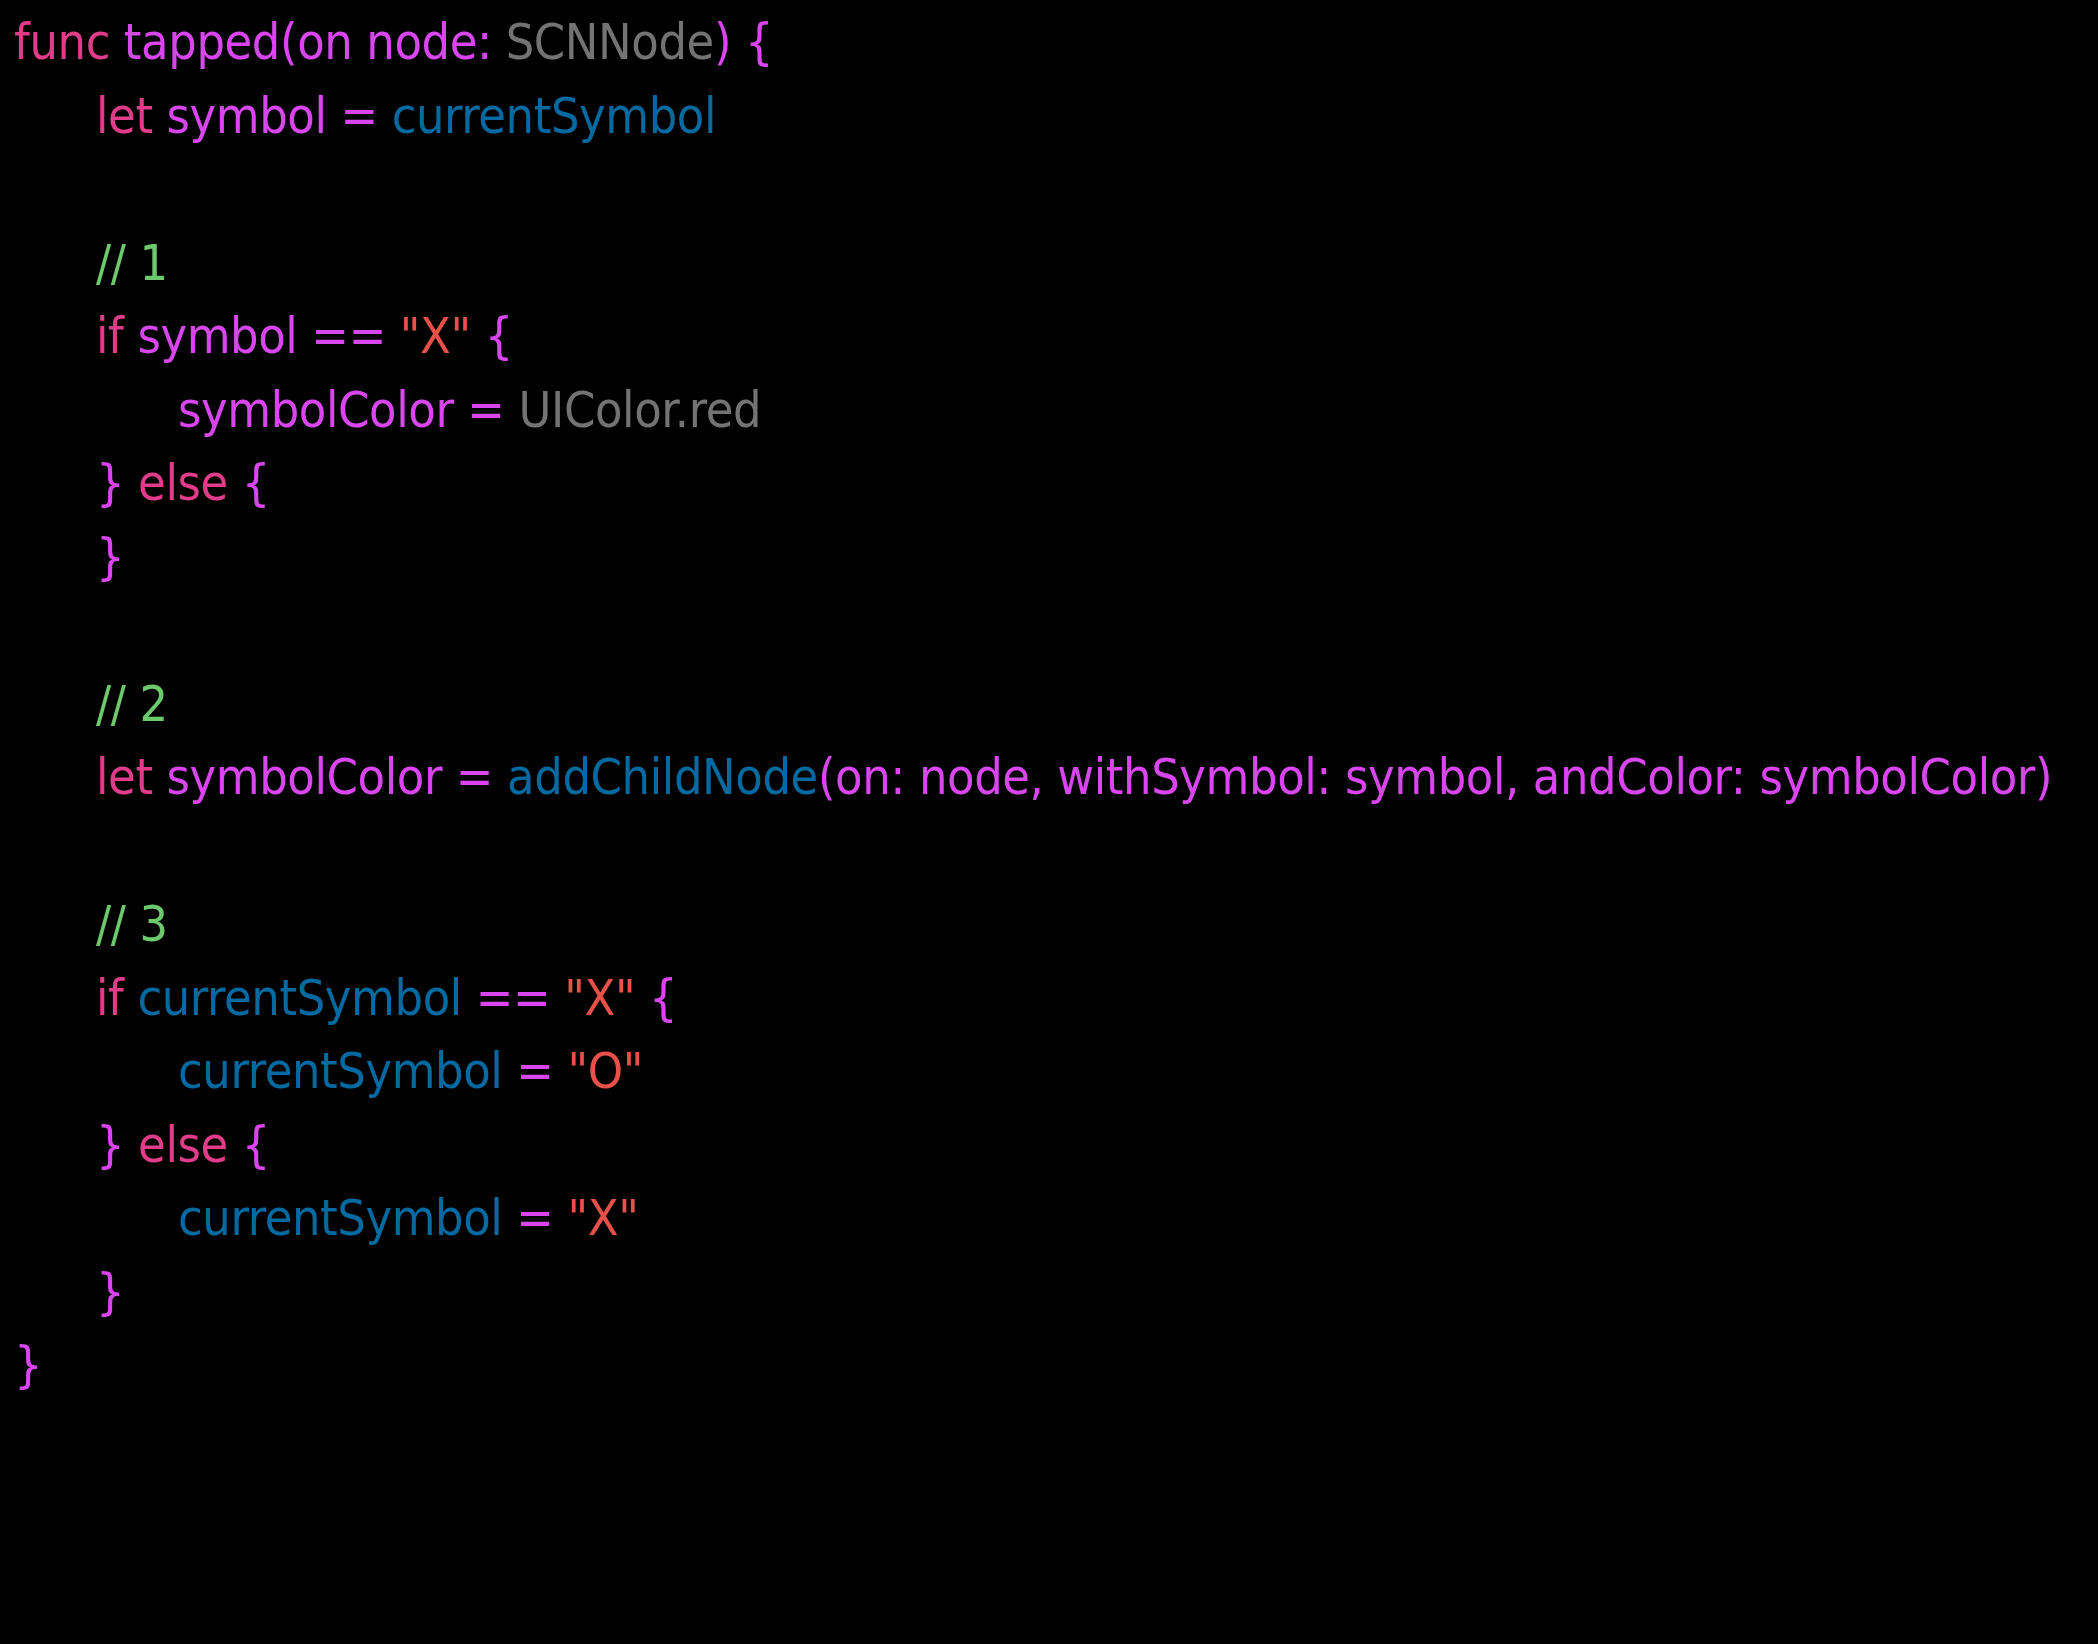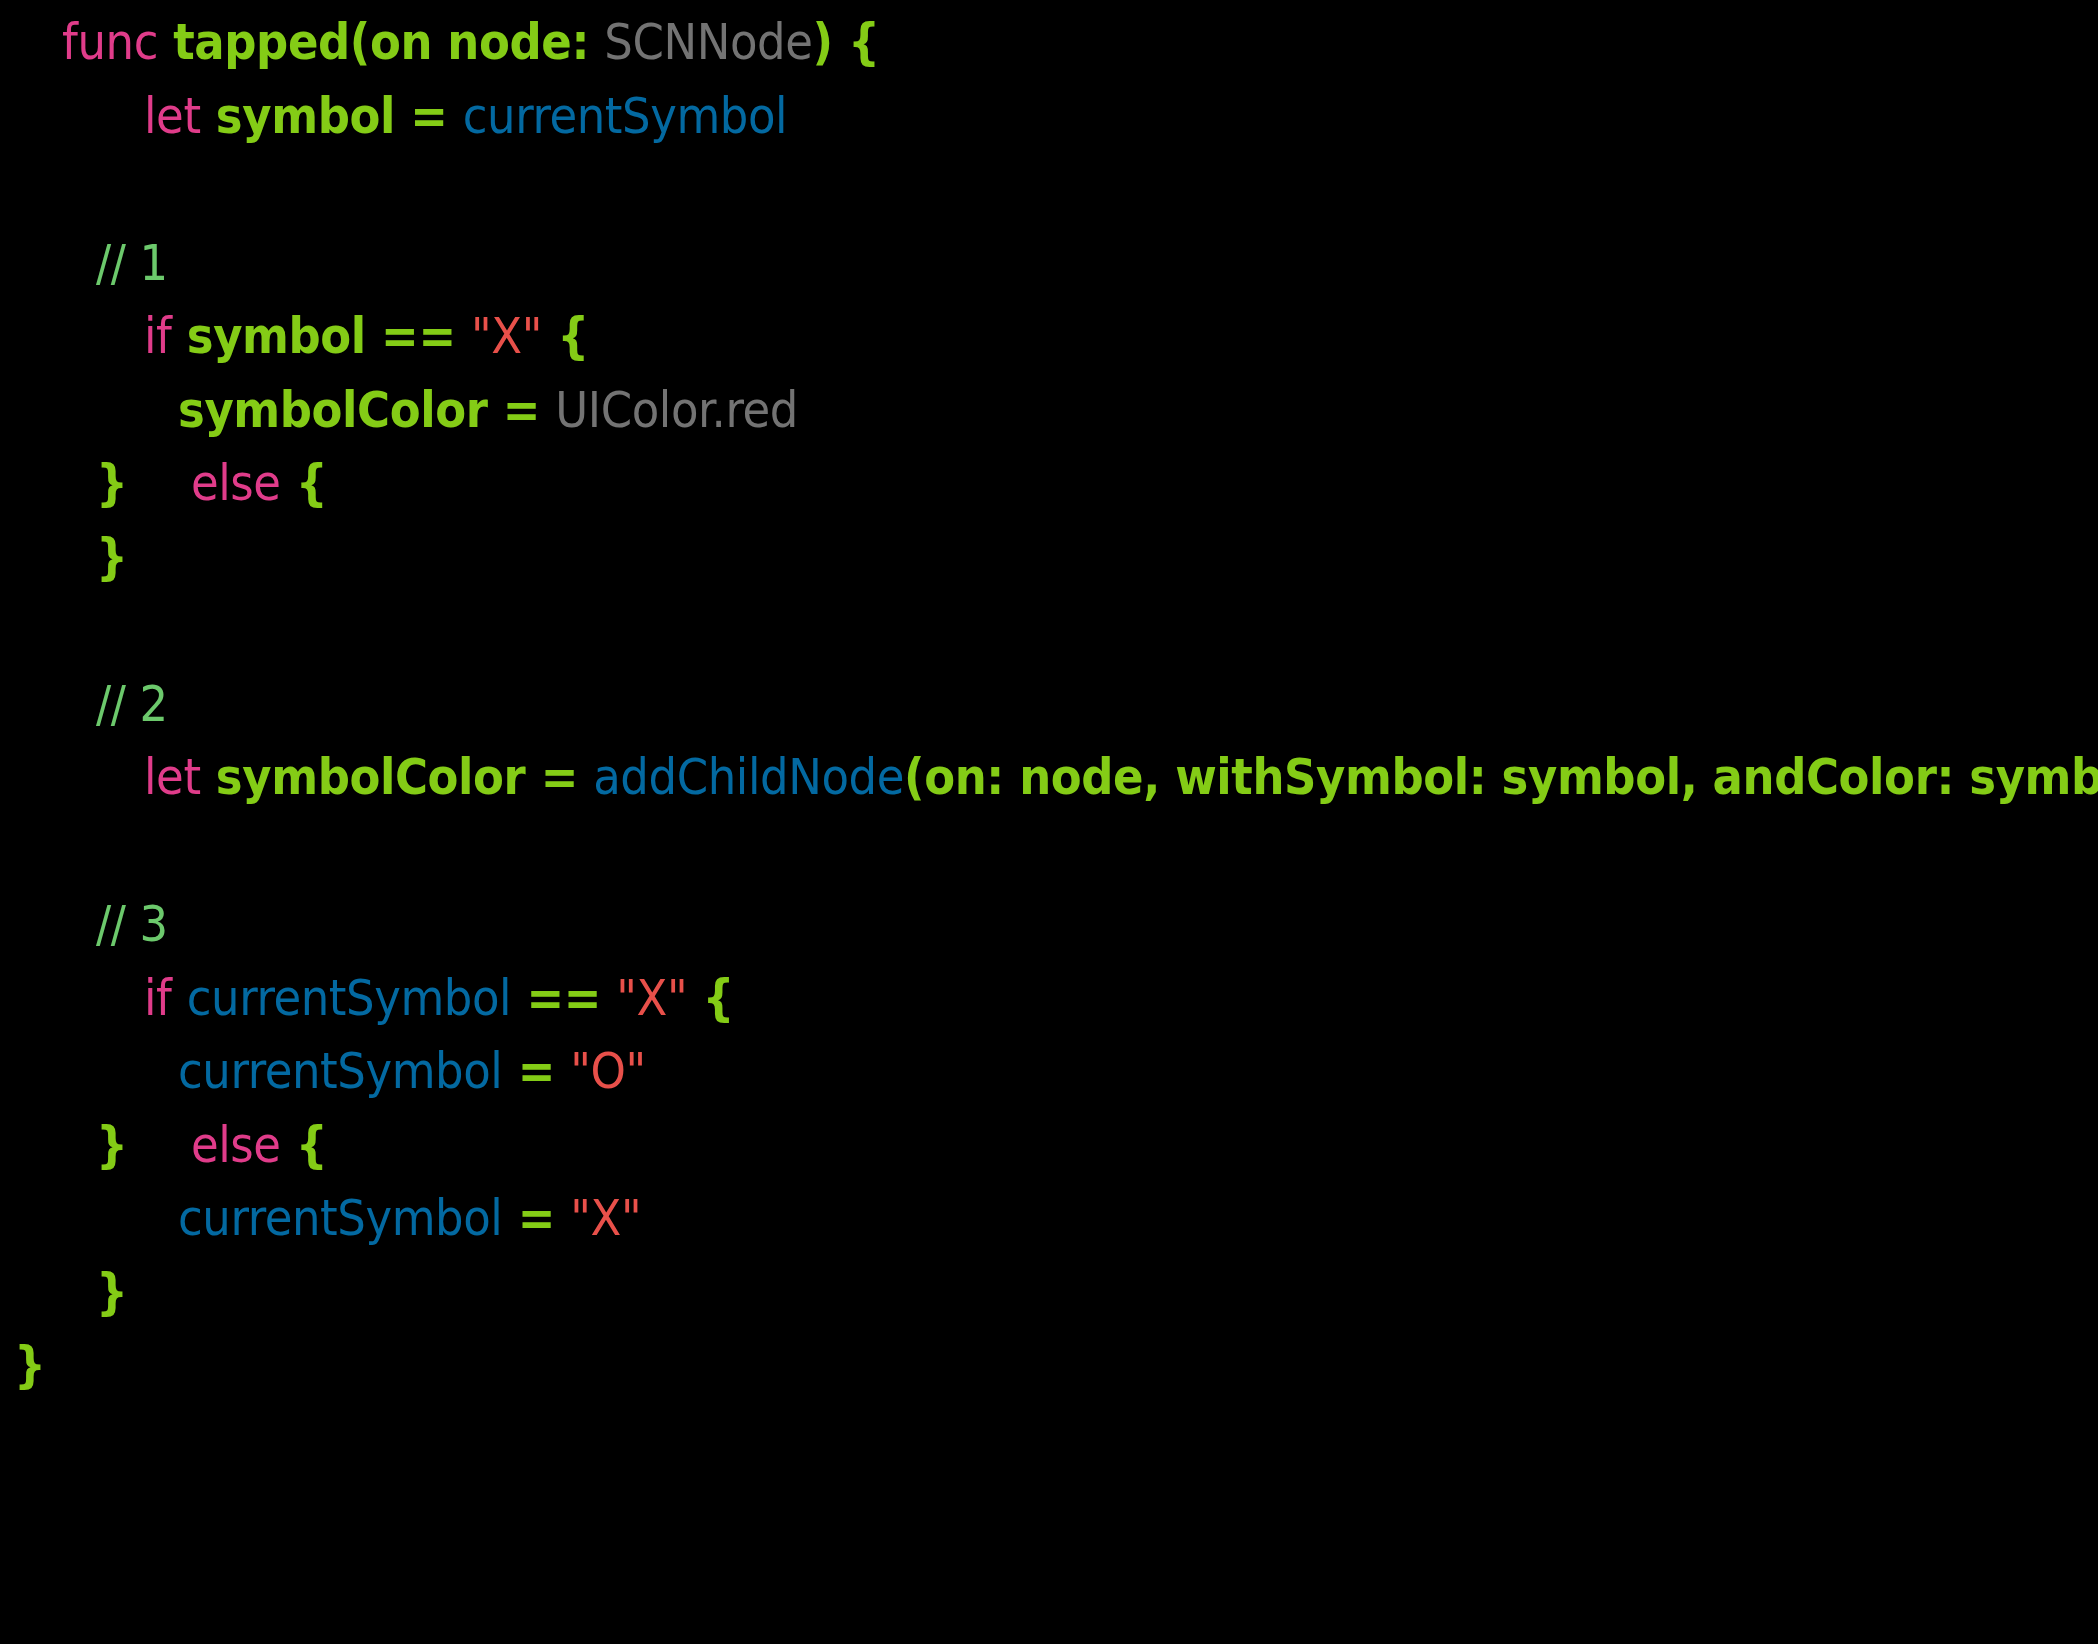--- a/index.html
+++ b/index.html
@@ -33,26 +33,26 @@
     font-stretch: condensed;
     letter-spacing: -0.4px;
     color: #FAFAF0;
   }
 
   .code-line.blank {
     height: 73.5px;
   }
 
   
-  .tok-kw      { color: #E03C8A; margin-left: 48px; }
+  .tok-kw      { color: #E03C8A; }
   .tok-type    { color: #737373; }
   .tok-ident   { color: #0369a1; }
   .tok-comment { color: #6CC96C; }
   .tok-string  { color: #E8504A; }
-  .tok-plain   { color: #84cc16; font-weight: bold; }
+  .tok-plain   { color: #d946ef; }
 
   .ind1 { padding-left: 82px; }
   .ind2 { padding-left: 164px; }
 </style>
 </head>
 <body>
 
 <div id="code-surface">
   <div id="code-block">
       <div class="code-line"><span class="tok-kw">func</span><span class="tok-plain"> tapped(on node: </span><span class="tok-type">SCNNode</span><span class="tok-plain">) {</span></div>

